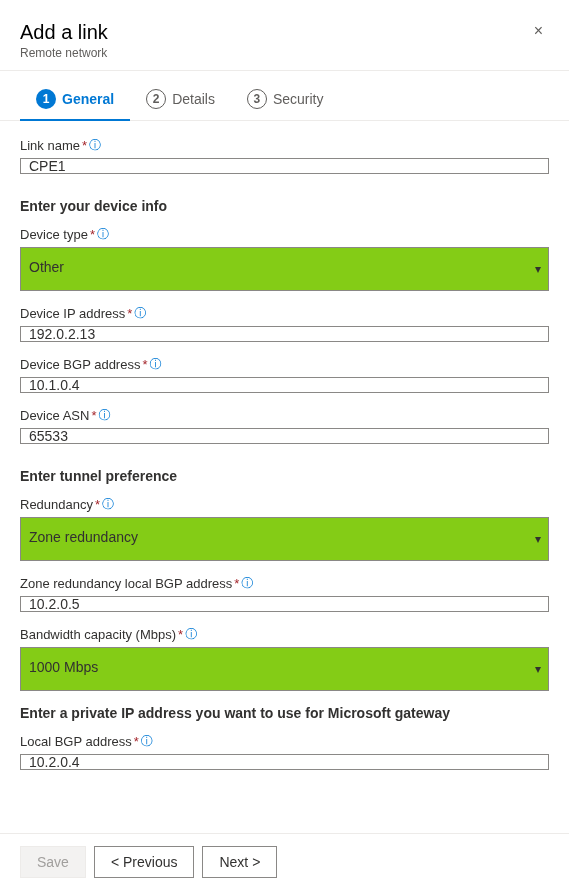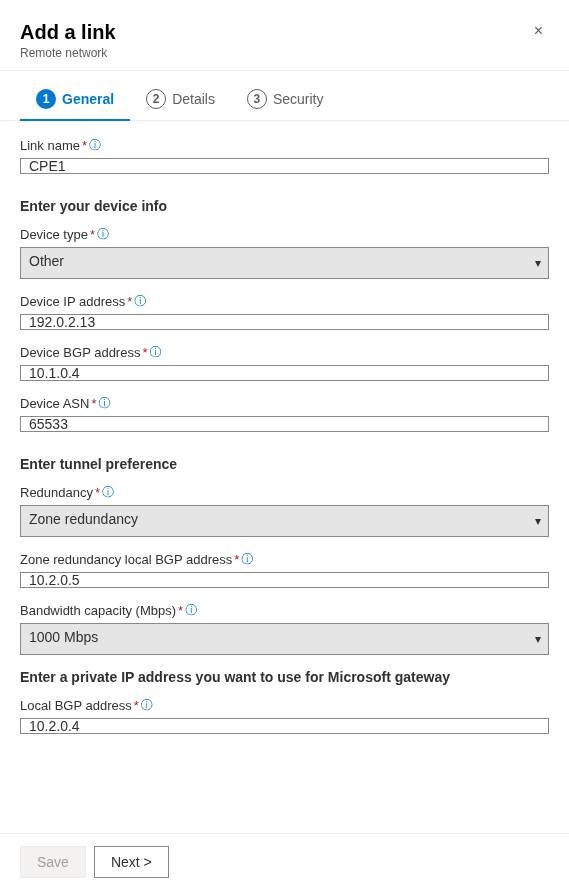--- a/index.html
+++ b/index.html
@@ -21,21 +21,21 @@
     }
     .modal-header {
       padding: 20px 20px 10px 20px;
       border-bottom: 1px solid #edebe9;
       display: flex;
       justify-content: space-between;
       align-items: flex-start;
     }
     .modal-title {
       font-size: 20px;
-      font-weight: 700;
+      font-weight: 400;
       color: #000;
       line-height: 1.2;
     }
     .modal-subtitle {
       font-size: 12px;
       color: #605e5c;
       margin-top: 2px;
     }
     .close-btn {
       background: none;
@@ -122,26 +122,26 @@
       color: #323130;
       background: #fff;
       outline: none;
     }
     .form-select-wrapper {
       position: relative;
       width: 100%;
     }
     .form-select {
       width: 100%;
-      height: 32px;
+      height: 44px;
       border: 1px solid #8a8886;
       padding: 0 30px 4px 8px;
       font-size: 14px;
       color: #323130;
-      background: #e5e5e5;
+      background: #84cc16;
       appearance: none;
       -webkit-appearance: none;
       cursor: pointer;
       outline: none;
     }
     .select-chevron {
       position: absolute;
       right: 8px;
       top: 50%;
       transform: translateY(-50%);
@@ -334,18 +334,21 @@
       </div>
       <input class="form-input" type="text" value="10.2.0.4" style="">
     </div>
 
   </div>
 
   <div class="footer">
     <button class="btn btn-disabled" disabled="">
       <span>Save</span>
     </button>
+    <button class="btn">
+      <span>&lt; Previous</span>
+    </button>
     <button class="btn btn-primary">
       <span>Next &gt;</span>
     </button>
   </div>
 
 </div>
 
 </body></html>

